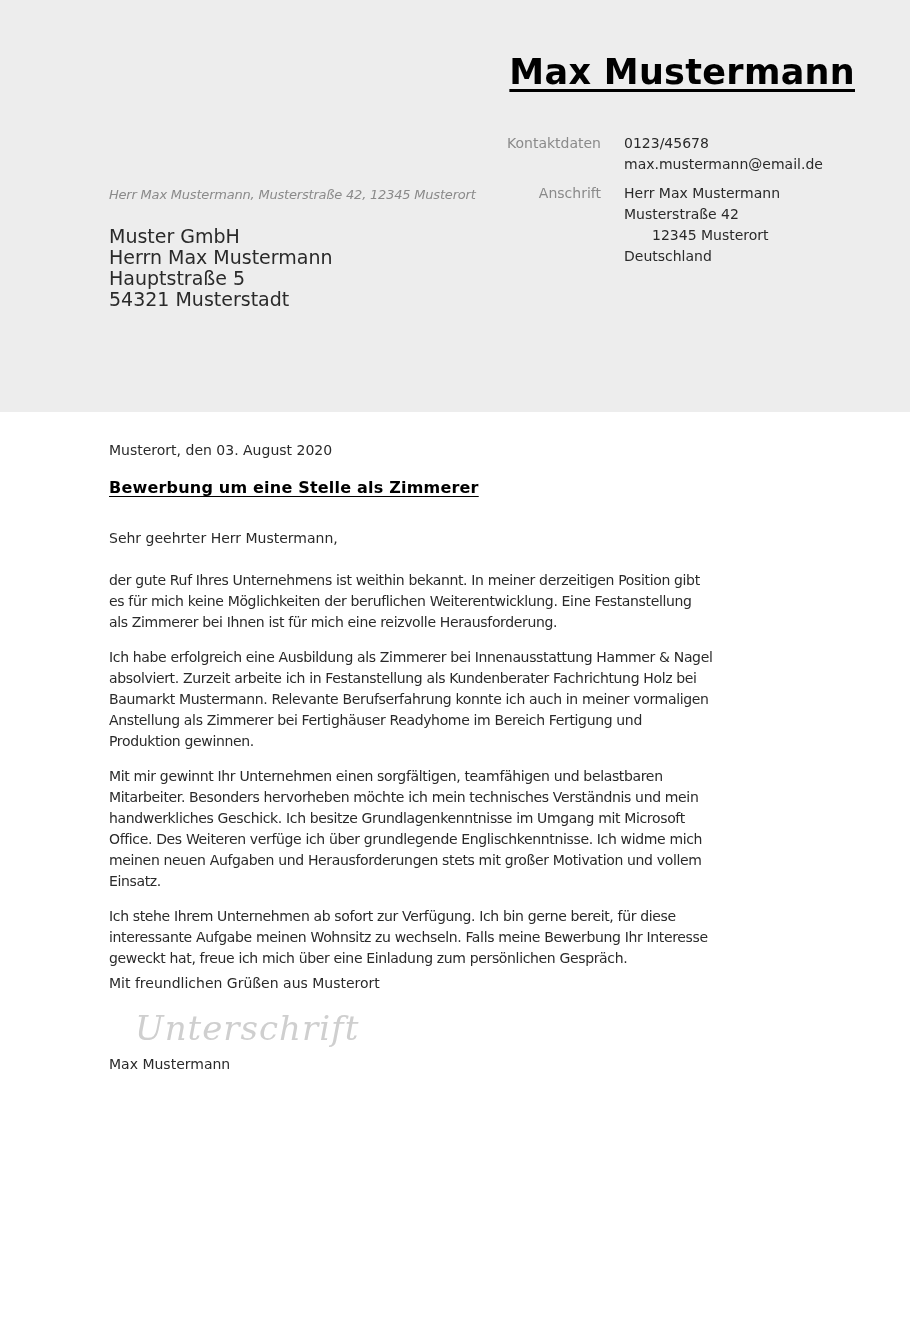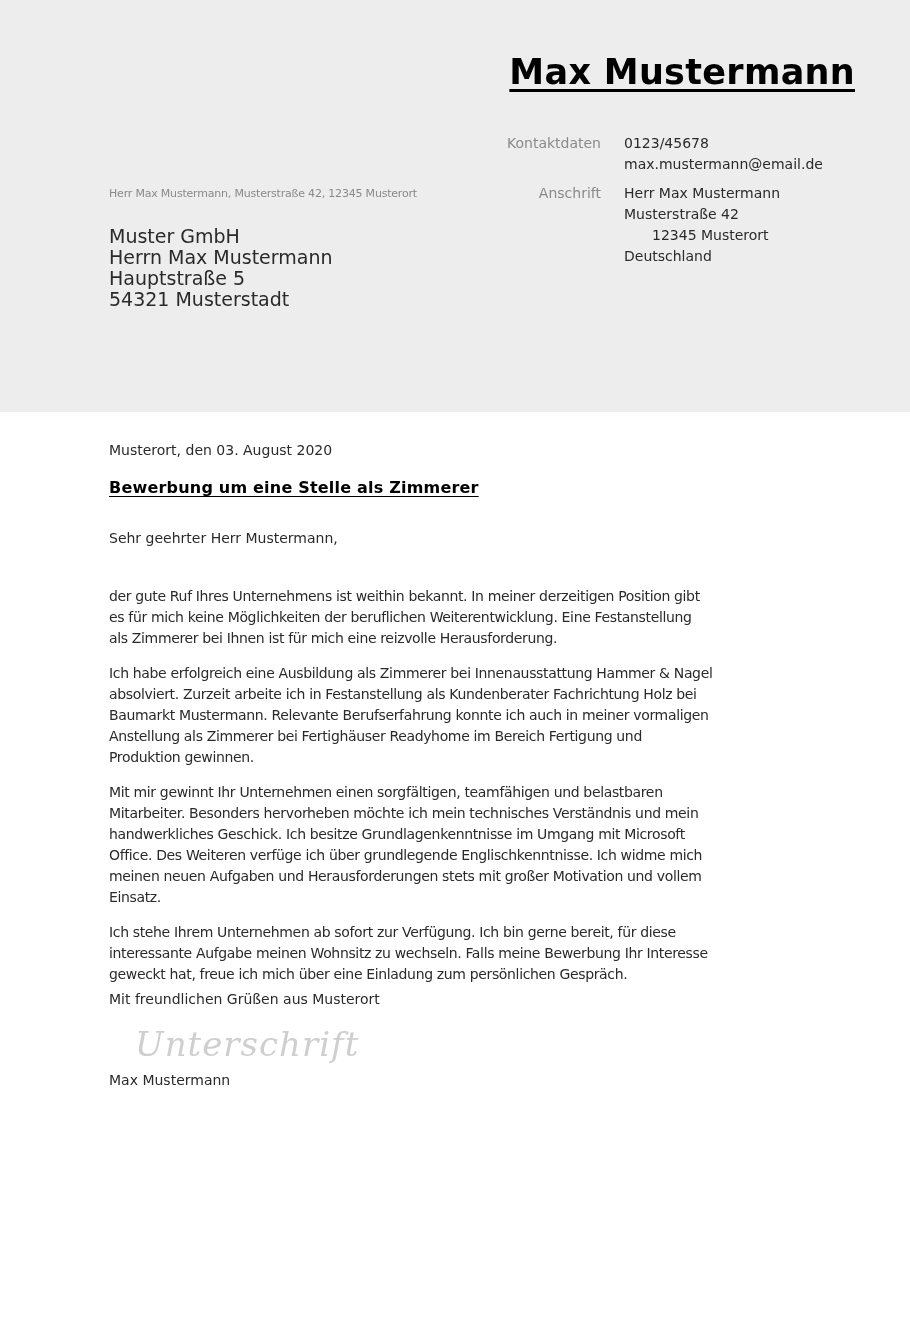--- a/index.html
+++ b/index.html
@@ -17,40 +17,41 @@
     font-size: 35px; font-weight: bold; color: #000;
     text-decoration: underline; text-decoration-thickness: 3px;
     text-underline-offset: 5px; letter-spacing: 0.3px;
   }
   .info-label {
     position: absolute; width: 140px; text-align: right; color: #8a8a8a;
     font-size: 14px; line-height: 21px;
   }
   .info-value { position: absolute; left: 624px; color: #2a2a2a; font-size: 14px; line-height: 21px; white-space: nowrap; }
   .sender-line {
-    position: absolute; left: 109px; top: 187px; font-size: 11px; color: #8a8a8a;
+    position: absolute; left: 109px; top: 187px; font-size: 13px; color: #8a8a8a;
     letter-spacing: -0.2px;
+    font-style: italic;
   }
   .recipient {
     position: absolute; left: 109px; top: 226px; font-size: 19px; line-height: 21px;
     color: #2a2a2a;
   }
   .recipient div { white-space: nowrap; }
   .content {
     position: absolute; left: 109px; top: 440px; width: 605px;
     font-size: 14px; line-height: 21px; color: #2a2a2a;
   }
   .date { margin: 0; }
   .subject {
     margin-top: 16px; font-size: 16px; font-weight: bold; color: #000;
     text-decoration: underline; text-underline-offset: 3px; letter-spacing: 0.2px;
   }
   .greeting { margin-top: 30px; }
   .para { margin-top: 14px; letter-spacing: -0.35px; }
-  .para.first { margin-top: 37px; }
+  .para.first { margin-top: 21px; }
   .closing { margin-top: 4px; }
   .signature {
     margin-top: 12px; margin-left: 26px; font-family: "DejaVu Serif", serif;
     font-style: italic; font-size: 34px; color: #cfcfcf; height: 44px; line-height: 44px;
     letter-spacing: 1px;
   }
   .signer { margin-top: 4px; }
 </style>
 </head>
 <body>

